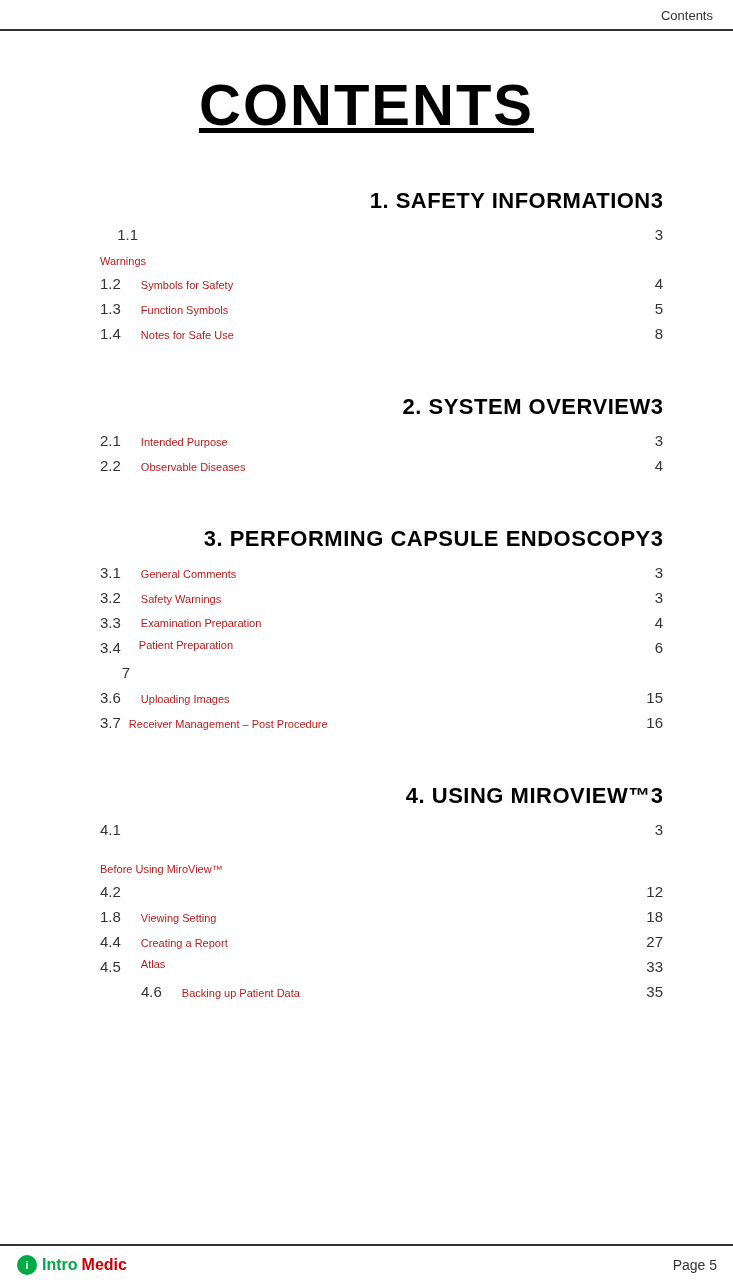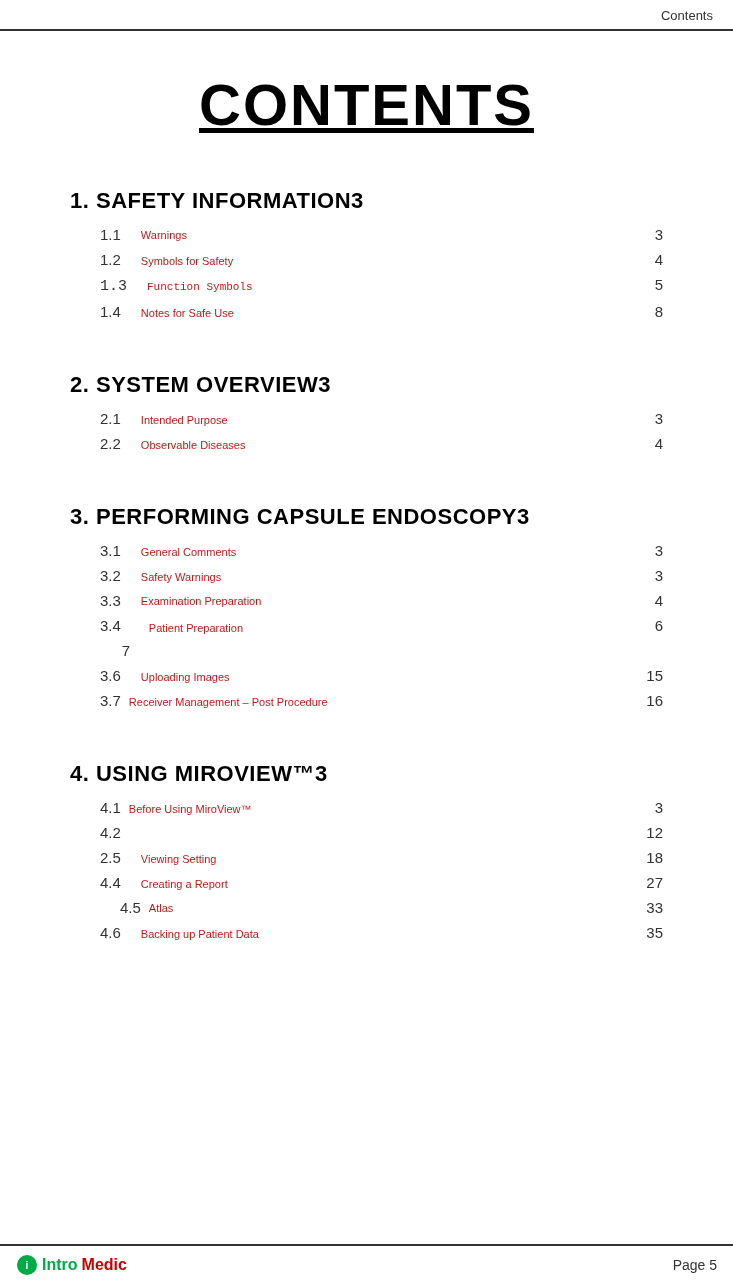--- a/index.html
+++ b/index.html
@@ -37,21 +37,21 @@
       margin-bottom: 50px;
       letter-spacing: 2px;
     }
 
     .section {
       margin-bottom: 30px;
     }
 
     .section-header {
       display: flex;
-      justify-content: flex-start;
+      justify-content: flex-end;
       align-items: baseline;
       margin-bottom: 8px;
     }
 
     .section-title {
       font-size: 22px;
       font-weight: 900;
       color: #000;
       text-transform: uppercase;
       letter-spacing: 0.5px;
@@ -140,35 +140,35 @@
 <div class="main-content">
   <div class="page-title">CONTENTS</div>
 
   <div id="sections-container">
       <div class="section">
         <div class="section-header">
           <span class="section-title">1.  SAFETY INFORMATION</span>
           <span class="section-page">3</span>
         </div>
         <div class="subsection">
-          <div style="display: flex; align-items: center; gap: 12px;">
+          <div style="display: flex; align-items: flex-end; gap: 12px; flex-direction: column;">
             <span class="sub-label">1.1</span>
             <span class="subsection-title">Warnings</span>
           </div>
           <span class="subsection-num">3</span>
         </div>
         <div class="subsection">
           <div style="display: flex; align-items: baseline; gap: 12px;">
             <span class="sub-label">1.2</span>
             <span class="subsection-title">Symbols for Safety</span>
           </div>
           <span class="subsection-num">4</span>
         </div>
         <div class="subsection">
-          <div style="display: flex; align-items: baseline; gap: 12px; font-family: Liberation Mono, monospace;">
+          <div style="display: flex; align-items: baseline; gap: 12px;">
             <span class="sub-label">1.3</span>
             <span class="subsection-title">Function Symbols</span>
           </div>
           <span class="subsection-num">5</span>
         </div>
         <div class="subsection">
           <div style="display: flex; align-items: baseline; gap: 12px;">
             <span class="sub-label">1.4</span>
             <span class="subsection-title">Notes for Safe Use</span>
           </div>
@@ -217,21 +217,21 @@
           <span class="subsection-num">3</span>
         </div>
         <div class="subsection">
           <div style="display: flex; align-items: center; gap: 12px;">
             <span class="sub-label">3.3</span>
             <span class="subsection-title">Examination Preparation</span>
           </div>
           <span class="subsection-num">4</span>
         </div>
         <div class="subsection">
-          <div style="display: flex; align-items: flex-end; gap: 20px;">
+          <div style="display: flex; align-items: flex-start; gap: 10px;">
             <span class="sub-label">3.4</span>
             <span class="subsection-title">Patient Preparation</span>
           </div>
           <span class="subsection-num">6</span>
         </div>
         <div class="subsection">
           <span class="subsection-num">7</span>
         </div>
         <div class="subsection">
           <div style="display: flex; align-items: baseline; gap: 12px;">
@@ -248,55 +248,55 @@
           <span class="subsection-num">16</span>
         </div>
       </div>
       <div class="section-divider"></div>
       <div class="section">
         <div class="section-header">
           <span class="section-title">4.  USING MIROVIEW™</span>
           <span class="section-page">3</span>
         </div>
         <div class="subsection">
-          <div style="display: flex; align-items: baseline; gap: 0;">
+          <div style="display: flex; align-items: baseline; gap: 25px; flex-direction: column;">
             <span class="sub-label">4.1</span>
             <span class="subsection-title">Before Using MiroView™</span>
           </div>
           <span class="subsection-num">3</span>
         </div>
         <div class="subsection">
           <div style="display: flex; align-items: baseline; gap: 12px;">
             <span class="sub-label">4.2</span>
           </div>
           <span class="subsection-num">12</span>
         </div>
         <div class="subsection">
           <div style="display: flex; align-items: baseline; gap: 12px;">
-            <span class="sub-label">2.5</span>
+            <span class="sub-label">1.8</span>
             <span class="subsection-title">Viewing Setting</span>
           </div>
           <span class="subsection-num">18</span>
         </div>
         <div class="subsection">
           <div style="display: flex; align-items: baseline; gap: 12px;">
             <span class="sub-label">4.4</span>
             <span class="subsection-title">Creating a Report</span>
           </div>
           <span class="subsection-num">27</span>
         </div>
         <div class="subsection">
-          <div style="display: flex; align-items: center;  margin-left: 20px;">
+          <div style="display: flex; align-items: flex-start; gap: 12px;">
             <span class="sub-label">4.5</span>
             <span class="subsection-title">Atlas</span>
           </div>
           <span class="subsection-num">33</span>
         </div>
         <div class="subsection">
-          <div style="display: flex; align-items: baseline; gap: 12px;">
+          <div style="display: flex; align-items: baseline; gap: 12px; margin-left: 41px;">
             <span class="sub-label">4.6</span>
             <span class="subsection-title">Backing up Patient Data</span>
           </div>
           <span class="subsection-num">35</span>
         </div>
       </div>
       <div class="section-divider"></div>
     </div>
 </div>
 

